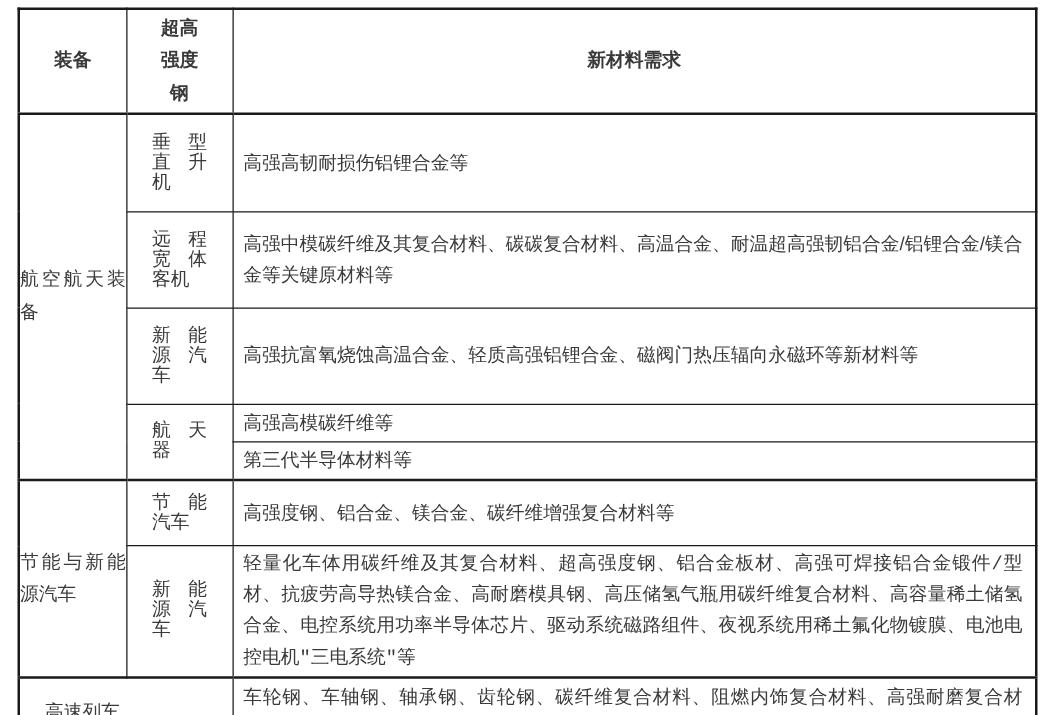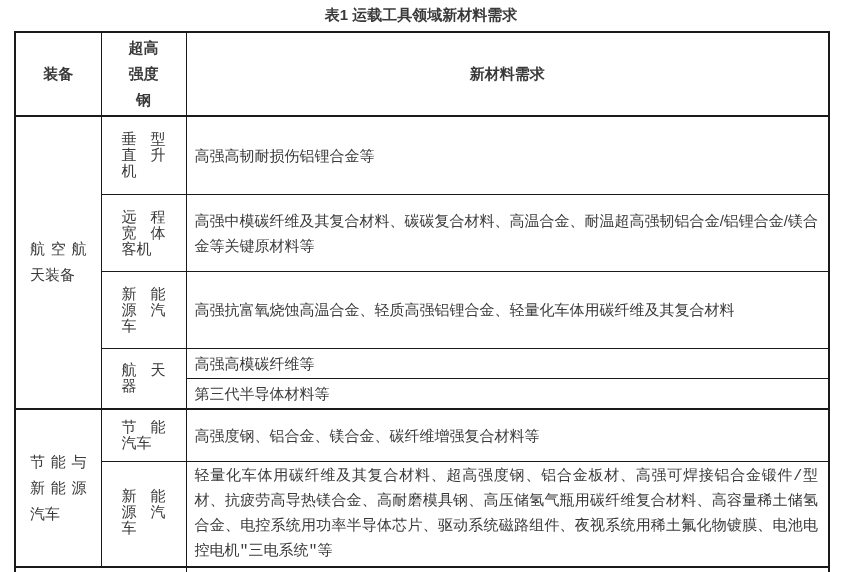--- a/index.html
+++ b/index.html
@@ -41,21 +41,21 @@
   }
   th {
     font-weight: bold;
     text-align: center;
     line-height: 26px;
     padding: 2px 0;
   }
   th.th-sys { padding: 2px 20px; }
   td.eq {
     text-align: justify;
-    padding: 2px 14px;
+    padding: 2px 0;
     line-height: 26px;
   }
   td.eq-span {
     text-align: left;
     padding: 2px 8px 2px 20px;
   }
   td.sys {
     text-align: justify;
     padding: 2px 20px;
     line-height: 16px;
@@ -75,21 +75,20 @@
   tr.r5   { height: 53px; }
   tr.r6   { height: 98px; font-family: Liberation Mono, monospace; }
   tr.r7   { height: 55px; }
   thead th { border-bottom-width: 2px; }
   tr.group-start > td { border-top-width: 2px; }
 </style>
 </head>
 <body>
 
 <div class="page">
-  <div class="caption">表1 运载工具领域新材料需求</div>
 
   <table class="materials">
     <colgroup>
       <col class="c-eq">
       <col class="c-sys">
       <col class="c-mat">
     </colgroup>
     <thead>
       <tr class="hrow">
         <th class="th-eq">装备</th>
@@ -102,21 +101,21 @@
         <td class="eq" rowspan="5">航空航天装备</td>
         <td class="sys">垂型直升机</td>
         <td class="mat">高强高韧耐损伤铝锂合金等</td>
       </tr>
       <tr class="r2">
         <td class="sys">远程宽体客机</td>
         <td class="mat">高强中模碳纤维及其复合材料、碳碳复合材料、高温合金、耐温超高强韧铝合金/铝锂合金/镁合金等关键原材料等</td>
       </tr>
       <tr class="r3">
         <td class="sys">新能源汽车</td>
-        <td class="mat">高强抗富氧烧蚀高温合金、轻质高强铝锂合金、轻量化车体用碳纤维及其复合材料</td>
+        <td class="mat">高强抗富氧烧蚀高温合金、轻质高强铝锂合金、磁阀门热压辐向永磁环等新材料等</td>
       </tr>
       <tr class="r4a">
         <td class="sys" rowspan="2">航天器</td>
         <td class="mat">高强高模碳纤维等</td>
       </tr>
       <tr class="r4b">
         <td class="mat">第三代半导体材料等</td>
       </tr>
       <tr class="r5 group-start">
         <td class="eq" rowspan="2">节能与新能源汽车</td>

